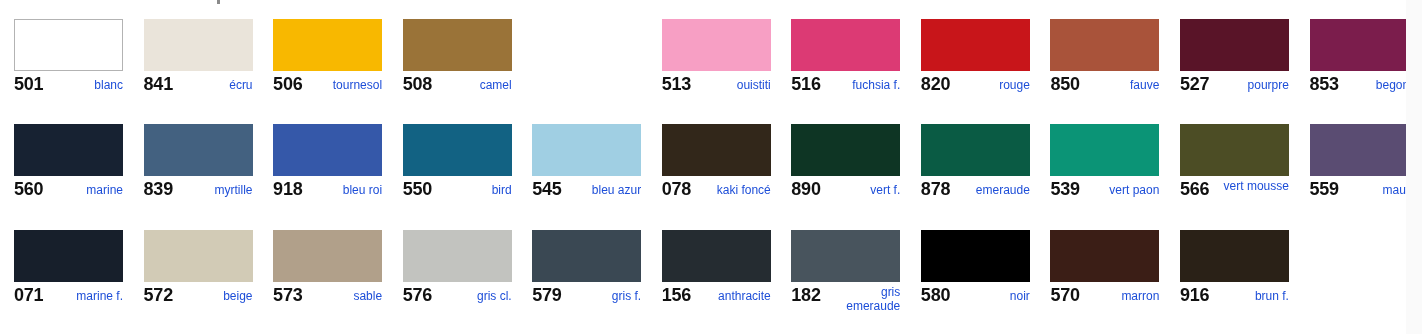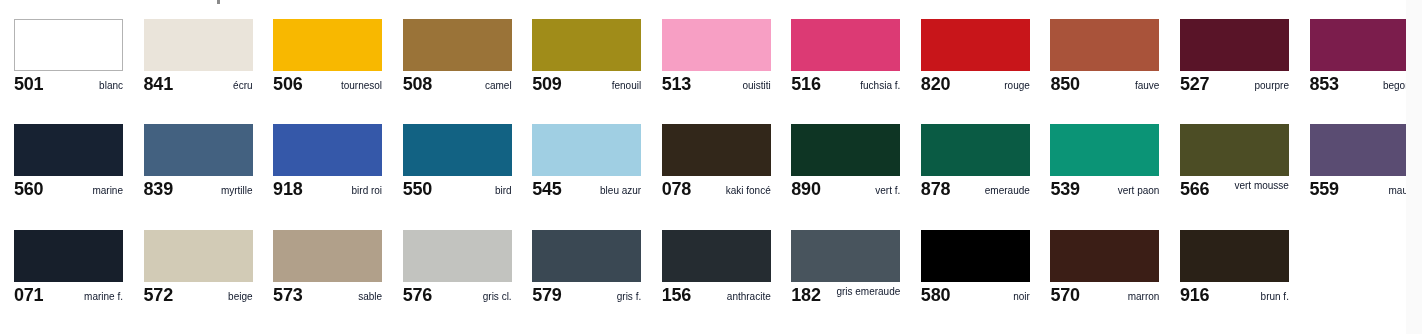--- a/index.html
+++ b/index.html
@@ -90,22 +90,22 @@
     font-weight: bold;
     color: #111111;
     line-height: 20px;
     letter-spacing: -0.2px;
     white-space: nowrap;
     flex: 0 0 auto;
     padding-right: 4px;
   }
 
   .swatch-name {
-    font-size: 10px;
-    color: #0f172a;
+    font-size: 12px;
+    color: #1d4ed8;
     line-height: 15px;
     text-align: right;
     flex: 1 1 auto;
     padding-top: 4px;
     overflow: hidden;
   }
   .swatch-name.wrapped {
     line-height: 14px;
     padding-top: 0px;
   }
@@ -136,27 +136,20 @@
           <span class="swatch-name">tournesol</span>
         </div>
       </div>
       <div class="swatch-cell" style="left: 402.65px;">
         <div class="swatch-chip" style="background: rgb(154, 115, 56);"></div>
         <div class="swatch-label">
           <span class="swatch-code">508</span>
           <span class="swatch-name">camel</span>
         </div>
       </div>
-      <div class="swatch-cell" style="left: 532.2px;">
-        <div class="swatch-chip" style="background: rgb(160, 140, 25);"></div>
-        <div class="swatch-label">
-          <span class="swatch-code">509</span>
-          <span class="swatch-name">fenouil</span>
-        </div>
-      </div>
       <div class="swatch-cell" style="left: 661.75px;">
         <div class="swatch-chip" style="background: rgb(247, 159, 196);"></div>
         <div class="swatch-label">
           <span class="swatch-code">513</span>
           <span class="swatch-name">ouistiti</span>
         </div>
       </div>
       <div class="swatch-cell" style="left: 791.3px;">
         <div class="swatch-chip" style="background: rgb(220, 58, 116);"></div>
         <div class="swatch-label">
@@ -205,21 +198,21 @@
         <div class="swatch-chip" style="background: rgb(67, 97, 128);"></div>
         <div class="swatch-label">
           <span class="swatch-code">839</span>
           <span class="swatch-name">myrtille</span>
         </div>
       </div>
       <div class="swatch-cell" style="left: 273.1px;">
         <div class="swatch-chip" style="background: rgb(53, 88, 169);"></div>
         <div class="swatch-label">
           <span class="swatch-code">918</span>
-          <span class="swatch-name">bird roi</span>
+          <span class="swatch-name">bleu roi</span>
         </div>
       </div>
       <div class="swatch-cell" style="left: 402.65px;">
         <div class="swatch-chip" style="background: rgb(18, 98, 131);"></div>
         <div class="swatch-label">
           <span class="swatch-code">550</span>
           <span class="swatch-name">bird</span>
         </div>
       </div>
       <div class="swatch-cell" style="left: 532.2px;">

